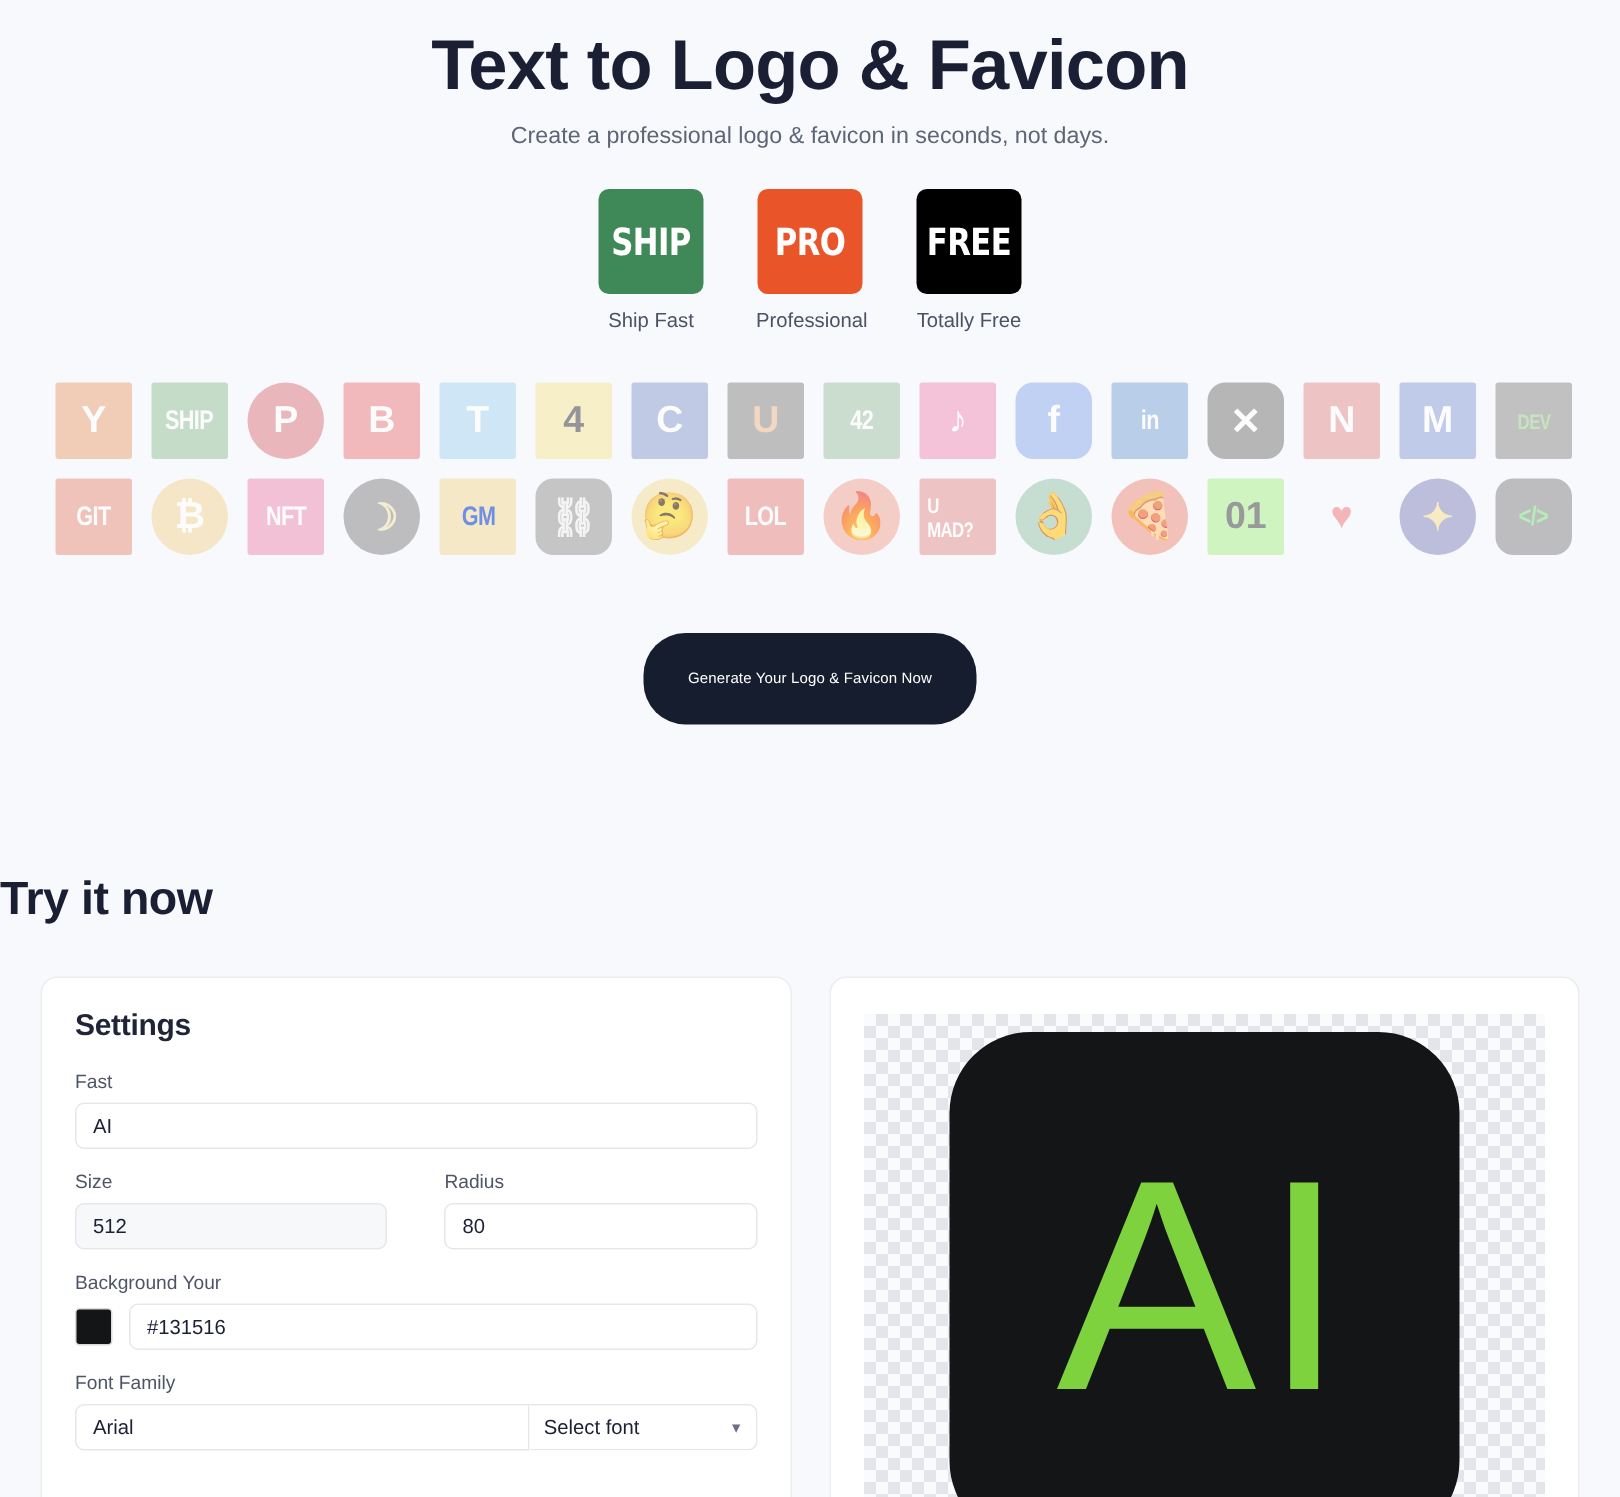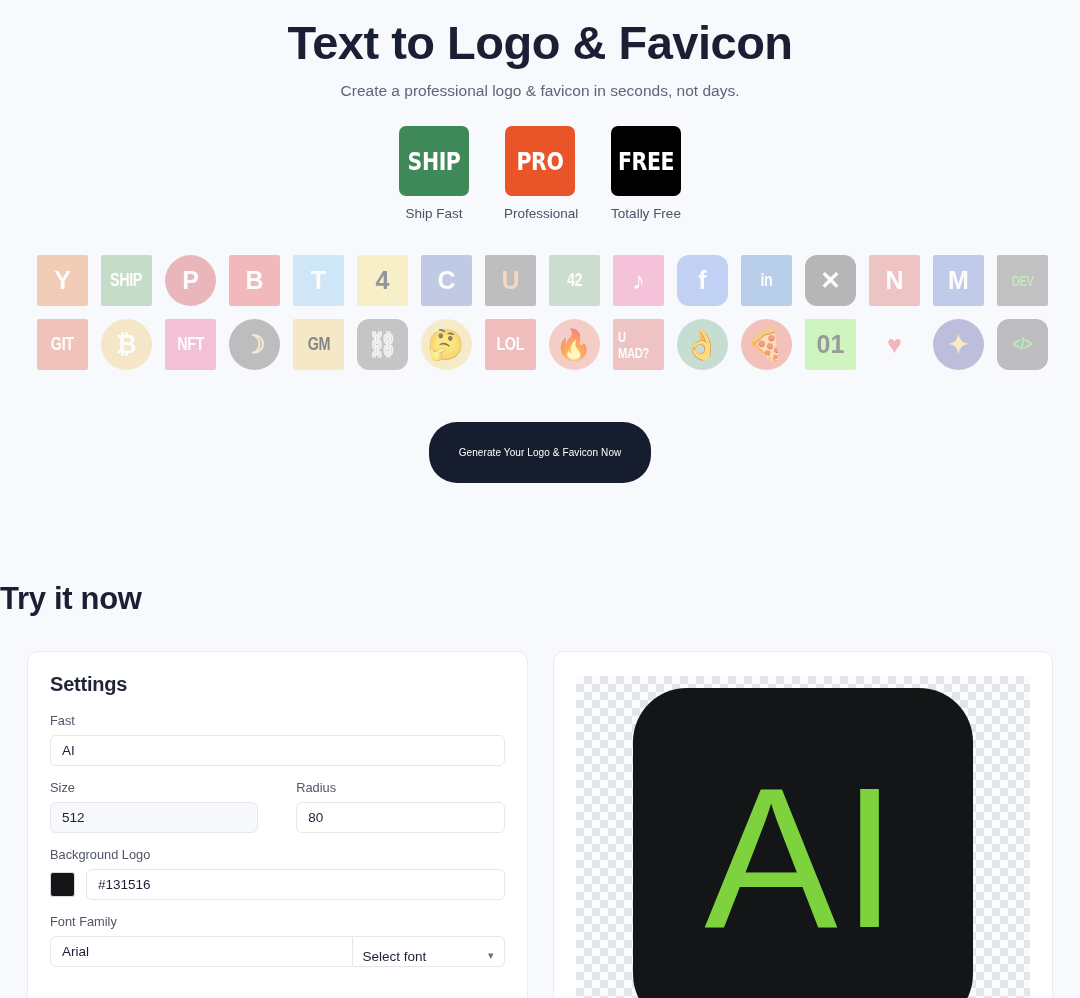--- a/index.html
+++ b/index.html
@@ -170,23 +170,23 @@
   .select {
     width: 152px;
     flex: none;
     height: 31px;
     border: 1px solid #e6e7ec;
     border-left: none;
     border-radius: 0 6px 6px 0;
     background: #fff;
     font-size: 13.5px;
     color: #1b2034;
-    padding: 12px 10px;
+    padding: 0 10px;
     font-family: "Liberation Sans", sans-serif;
-    display: flex; justify-content: space-between;
+    display: flex; align-items: center; justify-content: space-between;
     cursor: pointer;
   }
   .chev { color: #6a7183; font-size: 11px; }
   .mt14 { margin-top: 14px; }
 
   
   .preview-stage {
     margin-top: 3px;
     width: 100%;
     height: 420px;
@@ -305,21 +305,21 @@
         </div>
         <div class="icon-cell cir" style="background: rgb(243, 220, 166); color: rgb(255, 255, 255);">
           <span>₿</span>
         </div>
         <div class="icon-cell sq tiny" style="background: rgb(240, 160, 192); color: rgb(255, 255, 255);">
           <span class="cond">NFT</span>
         </div>
         <div class="icon-cell cir" style="background: rgb(154, 154, 154); color: rgb(243, 230, 181);">
           <span>☽</span>
         </div>
-        <div class="icon-cell sq tiny" style="background: rgb(244, 223, 166); color: #404040;">
+        <div class="icon-cell sq tiny" style="background: rgb(244, 223, 166); color: #1d4ed8;">
           <span class="cond">GM</span>
         </div>
         <div class="icon-cell rsq" style="background: rgb(166, 166, 166); color: rgb(242, 242, 242);">
           <span>⛓</span>
         </div>
         <div class="icon-cell cir emoji" style="background: rgb(245, 227, 169); color: rgb(122, 106, 58);">
           <span>🤔</span>
         </div>
         <div class="icon-cell sq tiny" style="background: rgb(235, 154, 148); color: rgb(255, 255, 255);">
           <span class="cond">LOL</span>
@@ -370,21 +370,21 @@
           <div class="field-label">Size</div>
           <input class="input grey" type="text" value="512" style="">
         </div>
         <div class="col">
           <div class="field-label">Radius</div>
           <input class="input" type="text" value="80" style="">
         </div>
       </div>
 
       <div class="mt14">
-        <div class="field-label">Background Logo</div>
+        <div class="field-label">Background Your</div>
         <div class="color-row">
           <div class="swatch" id="bg-swatch" style="background: rgb(19, 21, 22);"></div>
           <input class="input" type="text" value="#131516" style="">
         </div>
       </div>
 
       <div class="mt14">
         <div class="field-label">Font Family</div>
         <div class="font-row">
           <input class="input" type="text" value="Arial" style="">

